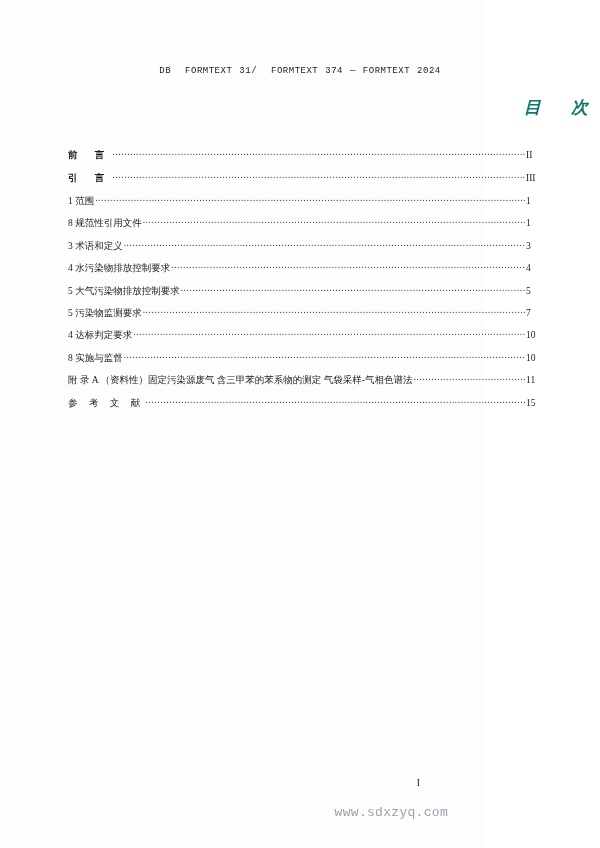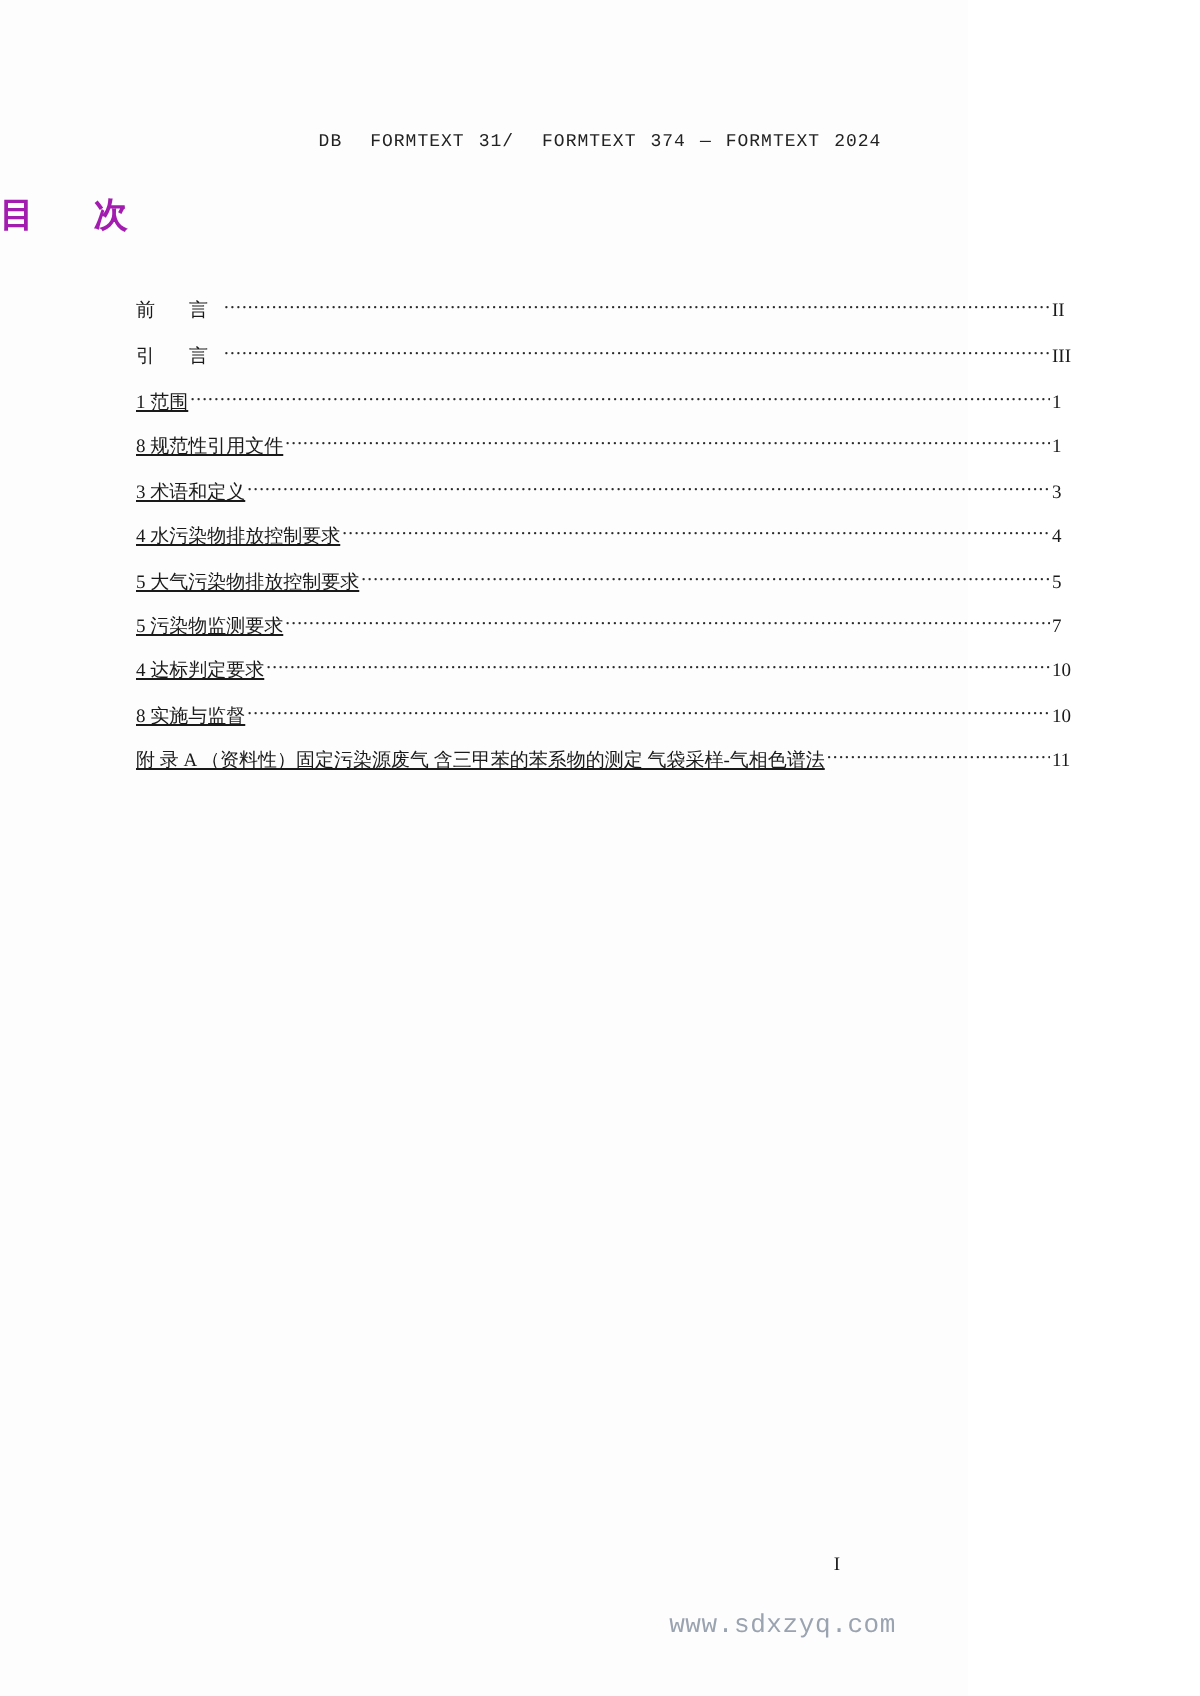--- a/index.html
+++ b/index.html
@@ -43,26 +43,27 @@
   }
   .header .gap-sm {
     display: inline-block;
     width: 7px;
   }
   .title {
     position: absolute;
     left: 0;
     top: 96px;
     width: 600px;
-    text-align: left;
+    text-align: right;
     font-family: "DejaVu Serif", serif;
     font-size: 17px;
     font-weight: bold;
     letter-spacing: 12px;
-    color: #a21caf;
+    color: #0f766e;
+    font-style: italic;
   }
   .toc {
     position: absolute;
     left: 68px;
     top: 148px;
     width: 468px;
   }
   .toc-row {
     display: flex;
     align-items: baseline;
@@ -74,27 +75,27 @@
   .toc-row.front {
     margin-bottom: 9px;
   }
   .toc-label {
     flex: 0 0 auto;
     font-family: "DejaVu Serif", serif;
     font-size: 9.5px;
   }
   .toc-label.spaced {
     letter-spacing: 7px;
+    font-weight: bold;
   }
   .toc-label.spaced-wide {
     letter-spacing: 4.2px;
   }
   .toc-label.num {
     font-family: "Liberation Serif", serif;
-    text-decoration: underline;
   }
   .dots {
     flex: 1 1 auto;
     overflow: hidden;
     margin: 0 1px;
     position: relative;
     height: 10px;
   }
   .dots::before {
     content: "........................................................................................................................................................................................................................";
@@ -203,20 +204,25 @@
       <span class="dots"></span>
       <span class="toc-page">10</span>
     </div>
 
     <div class="toc-row">
       <span class="toc-label num">附  录  A    （资料性）固定污染源废气  含三甲苯的苯系物的测定  气袋采样-气相色谱法</span>
       <span class="dots"></span>
       <span class="toc-page">11</span>
     </div>
 
+    <div class="toc-row">
+      <span class="toc-label spaced-wide">参  考  文  献</span>
+      <span class="dots"></span>
+      <span class="toc-page">15</span>
+    </div>
 
   </div>
 
   <div class="footer-num">I</div>
 
   <div class="watermark">www.sdxzyq.com</div>
 
 </div>
 
 </body></html>

